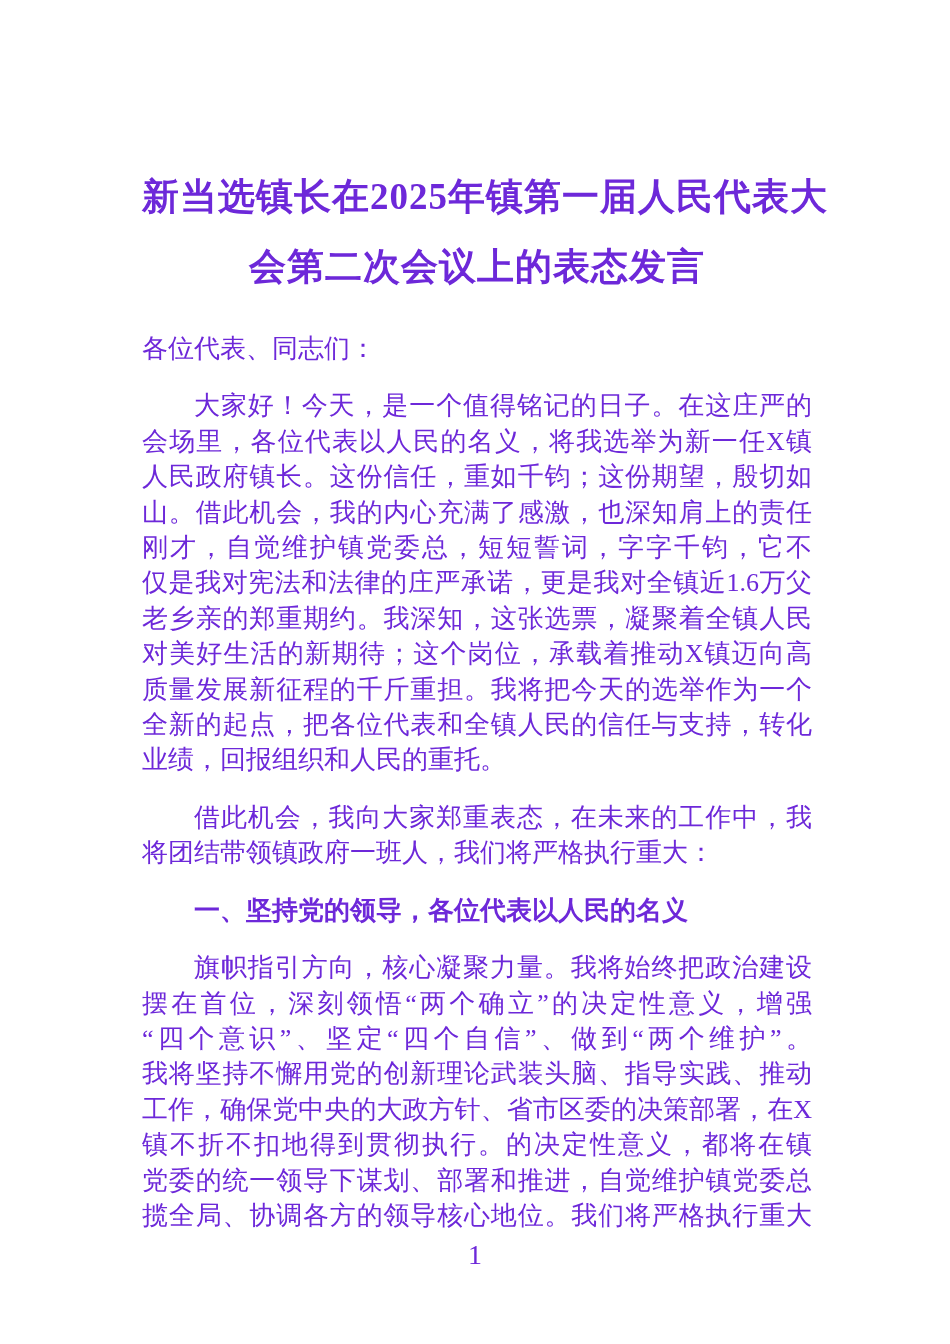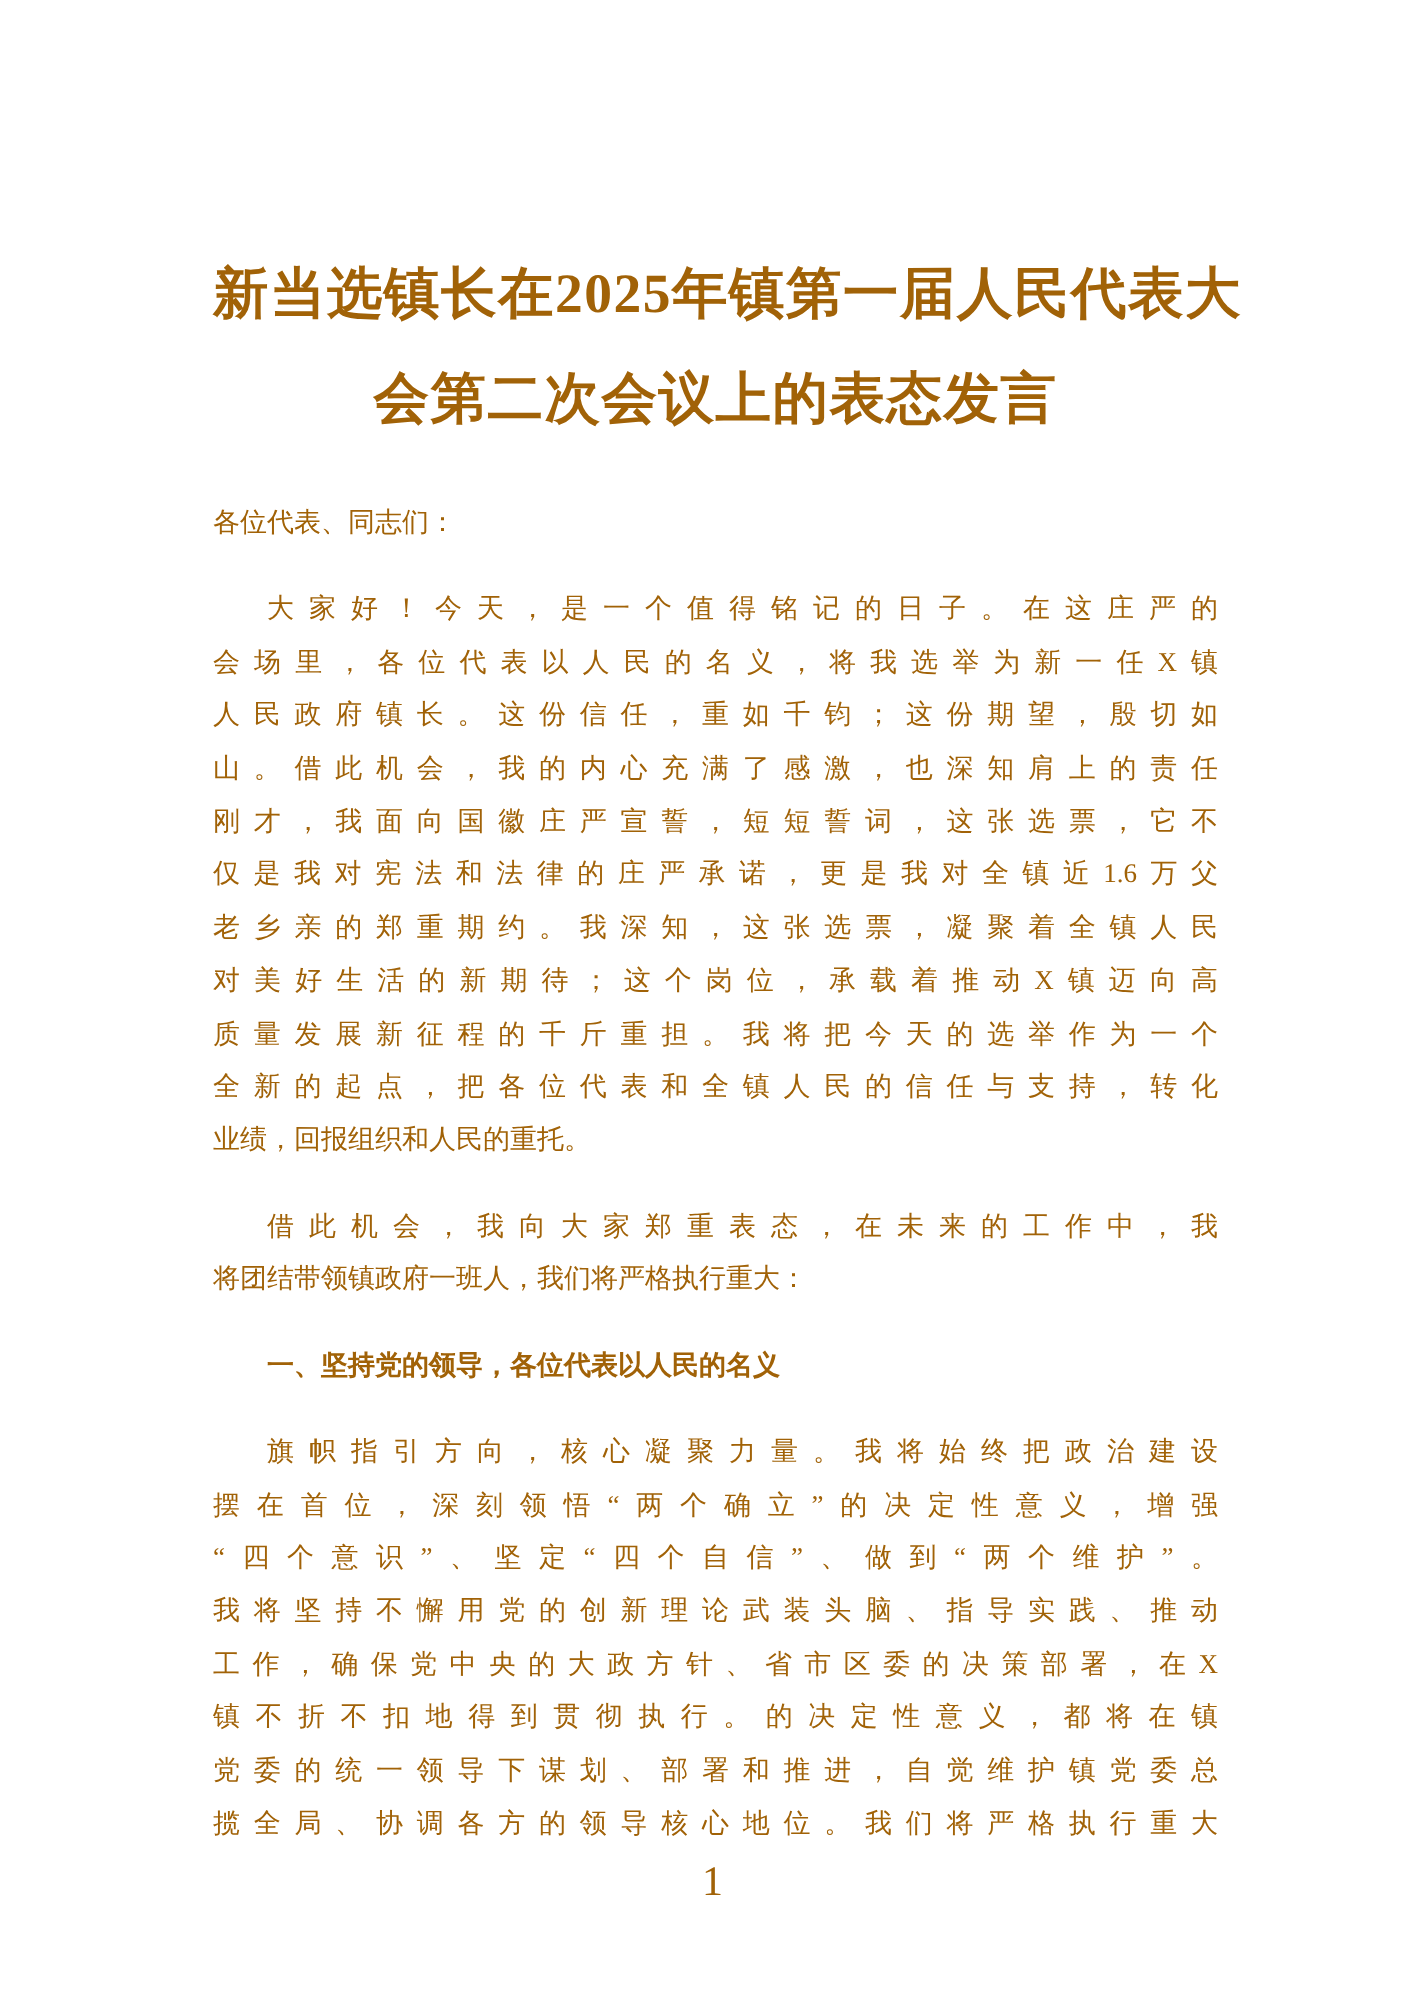--- a/index.html
+++ b/index.html
@@ -5,21 +5,21 @@
   html, body {
     margin: 0;
     padding: 0;
     background: #ffffff;
   }
   .page {
     position: relative;
     width: 950px;
     height: 1344px;
     background: #ffffff;
-    color: #a16207;
+    color: #6d28d9;
     font-family: "Liberation Serif", serif;
     overflow: hidden;
   }
   .content {
     padding-top: 162px;
     margin-left: 142px;
     width: 670px;
   }
   .doc-title {
     margin: 0;
@@ -28,21 +28,21 @@
     line-height: 70px;
     text-align: center;
     letter-spacing: 1px;
   }
   .title-line {
     display: block;
     white-space: nowrap;
   }
   .doc-body {
     margin-top: 29px;
-    font-size: 18px;
+    font-size: 26px;
     line-height: 35.4px;
   }
   .line {
     text-align: justify;
     text-align-last: left;
     white-space: nowrap;
   }
   .line.fill {
     text-align-last: justify;
     white-space: normal;
@@ -70,21 +70,21 @@
     <h1 class="doc-title">
       <span class="title-line">新当选镇长在2025年镇第一届人民代表大</span>
       <span class="title-line">会第二次会议上的表态发言</span>
     </h1>
     <div class="doc-body">
         <div class="line">各位代表、同志们：</div>
         <div class="line fill ind">大家好！今天，是一个值得铭记的日子。在这庄严的</div>
         <div class="line fill">会场里，各位代表以人民的名义，将我选举为新一任X镇</div>
         <div class="line fill">人民政府镇长。这份信任，重如千钧；这份期望，殷切如</div>
         <div class="line fill">山。借此机会，我的内心充满了感激，也深知肩上的责任</div>
-        <div class="line fill">刚才，我面向国徽庄严宣誓，短短誓词，这张选票，它不</div>
+        <div class="line fill">刚才，自觉维护镇党委总，短短誓词，字字千钧，它不</div>
         <div class="line fill">仅是我对宪法和法律的庄严承诺，更是我对全镇近1.6万父</div>
         <div class="line fill">老乡亲的郑重期约。我深知，这张选票，凝聚着全镇人民</div>
         <div class="line fill">对美好生活的新期待；这个岗位，承载着推动X镇迈向高</div>
         <div class="line fill">质量发展新征程的千斤重担。我将把今天的选举作为一个</div>
         <div class="line fill">全新的起点，把各位代表和全镇人民的信任与支持，转化</div>
         <div class="line">业绩，回报组织和人民的重托。</div>
         <div class="line fill ind">借此机会，我向大家郑重表态，在未来的工作中，我</div>
         <div class="line">将团结带领镇政府一班人，我们将严格执行重大：</div>
         <div class="line ind bold">一、坚持党的领导，各位代表以人民的名义</div>
         <div class="line fill ind">旗帜指引方向，核心凝聚力量。我将始终把政治建设</div>

